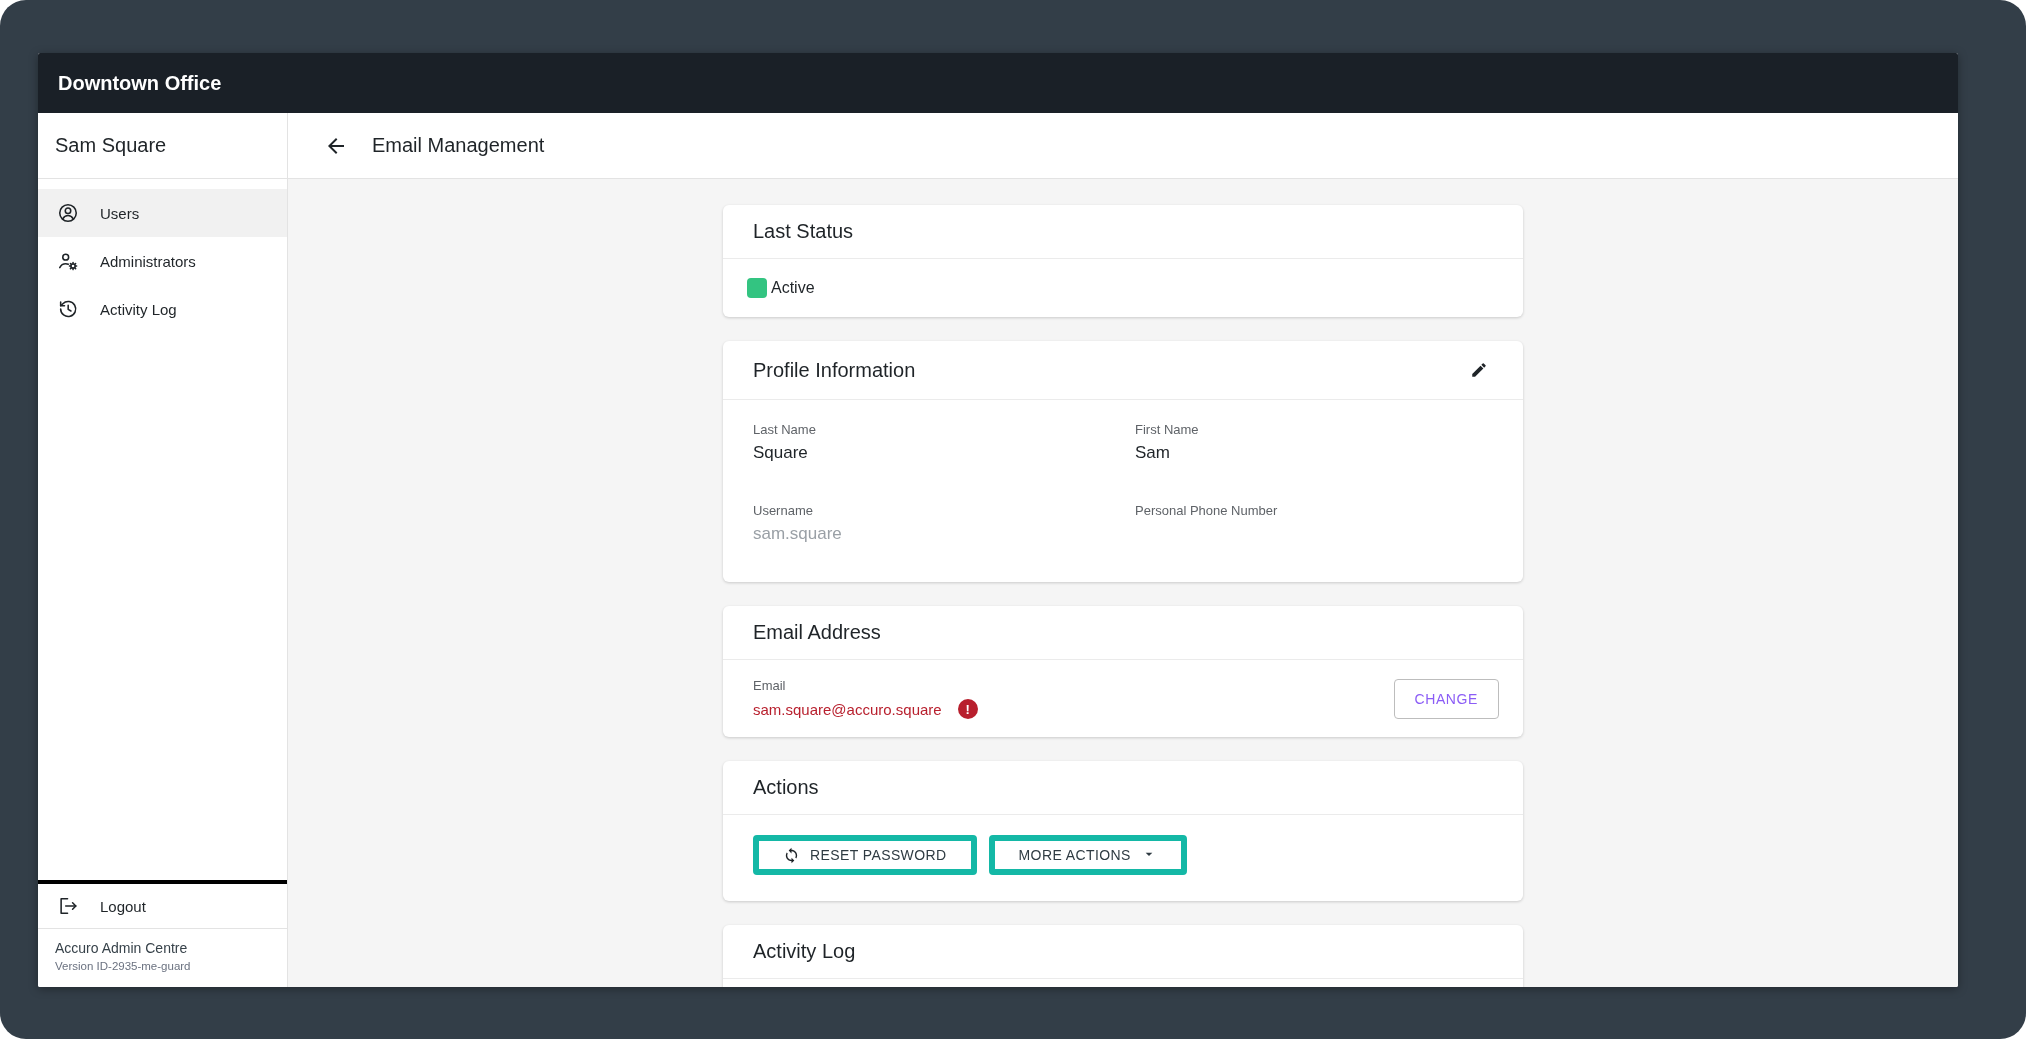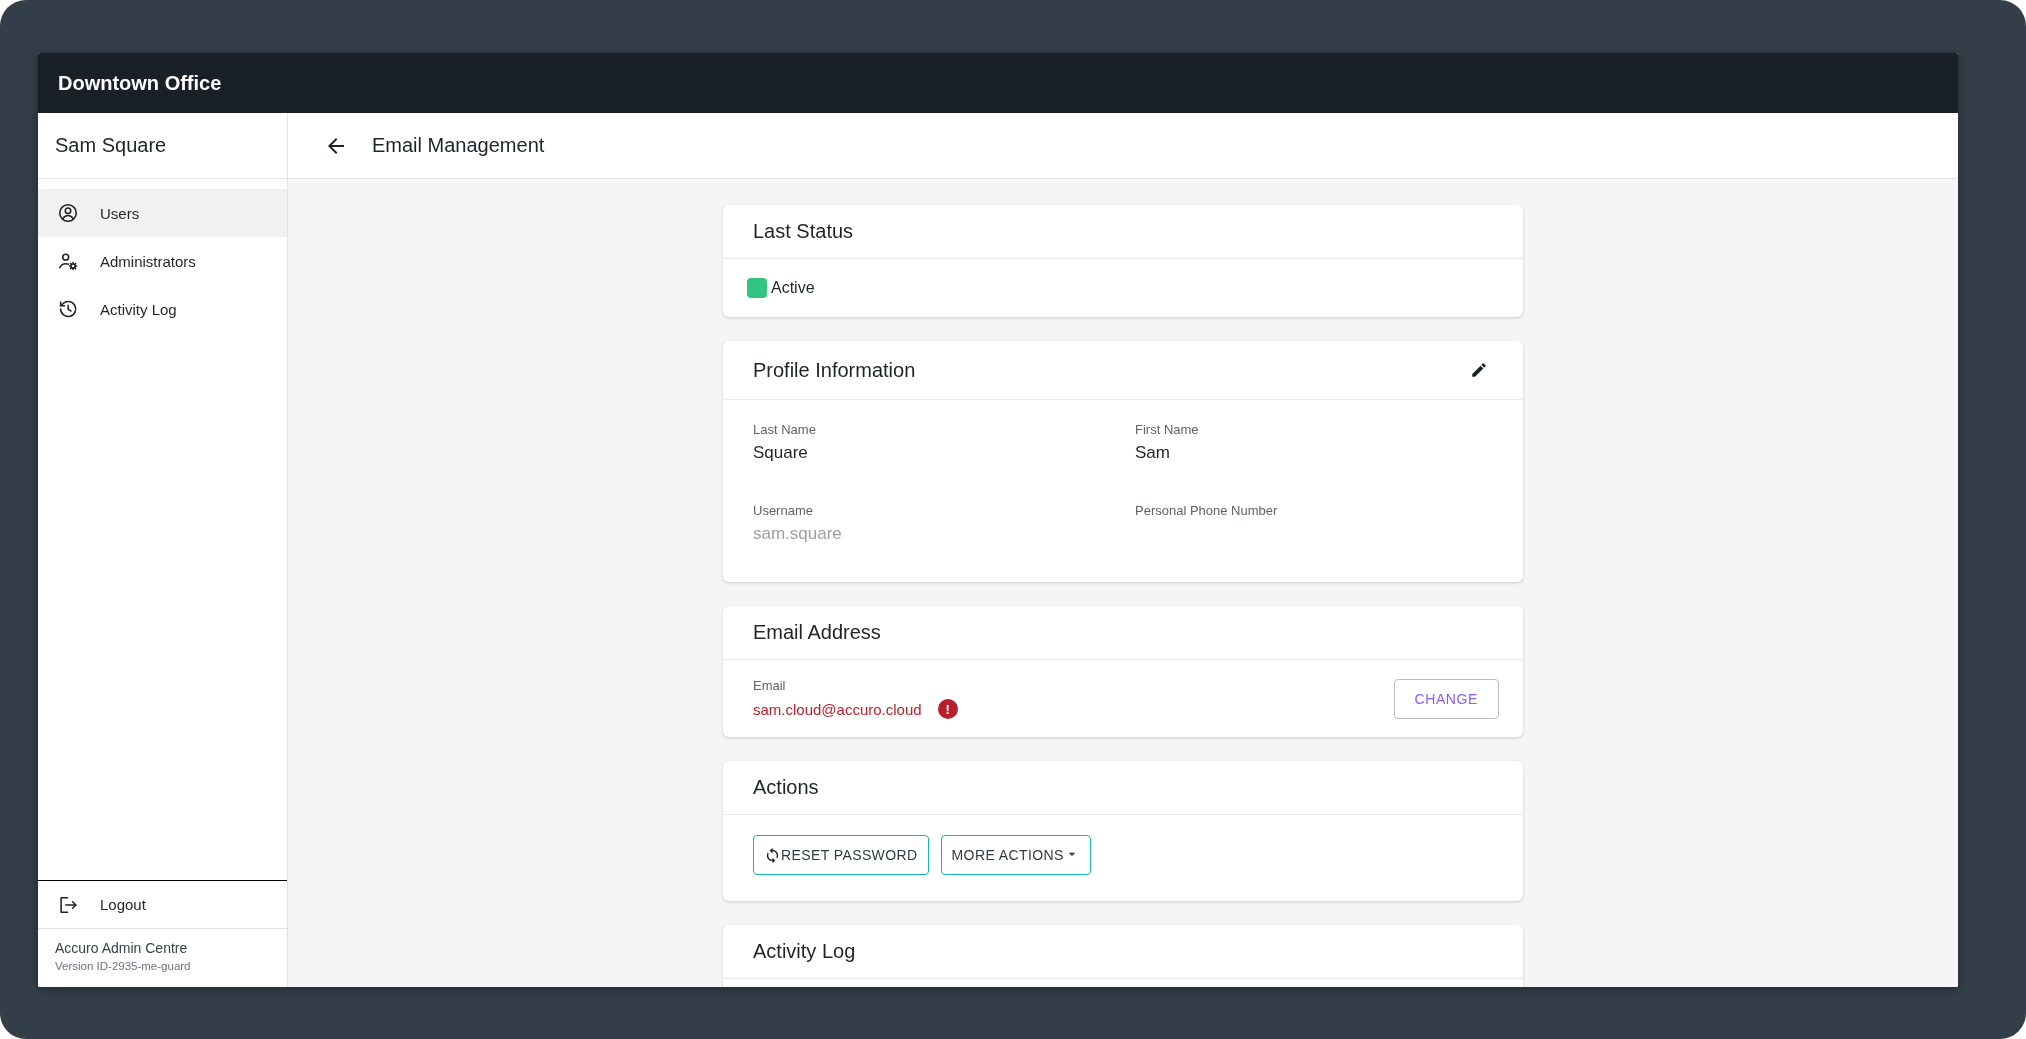--- a/index.html
+++ b/index.html
@@ -66,21 +66,21 @@
     flex: 0 0 24px;
     color: #1f2428;
   }
   .icon svg { width: 22px; height: 22px; display: block; }
   .sidebar-spacer { flex: 1; }
   .logout-row {
     height: 48px; flex: 0 0 48px;
     display: flex; align-items: center; gap: 20px;
     padding: 0 18px;
     font-size: 15px;
-    border-top: 1px solid #000000;
+    border-top: 4px solid #000000;
     cursor: pointer;
   }
   .sidebar-footer {
     border-top: 1px solid #e3e3e3;
     padding: 11px 17px 15px;
   }
   .sidebar-footer .app-name { font-size: 14px; color: #37424a; margin-bottom: 4px; }
   .sidebar-footer .version { font-size: 11.5px; color: #6b7280; }
 
   
@@ -155,24 +155,24 @@
     padding: 0 20px; height: 40px;
     font-size: 14px; letter-spacing: 0.6px;
     color: #8b5cf6; font-weight: 500;
     font-family: inherit;
     cursor: pointer;
   }
 
   
   .actions-row { padding: 20px 30px 26px; display: flex; gap: 12px; }
   .btn-outline {
-    display: inline-flex; align-items: center; 
-    border: 1px solid #14b8a6; border-radius: 4px;
-    background: #ffffff;
-    padding: 0 10px; height: 40px;
+    display: inline-flex; align-items: center; gap: 10px;
+    border: 6px solid #14b8a6; border-radius: 4px;
+    background: #ffffff;
+    padding: 0 24px; height: 40px;
     font-size: 14px; letter-spacing: 0.4px;
     color: #2f3b42; font-weight: 500;
     font-family: inherit;
     cursor: pointer;
   }
   .btn-outline svg { width: 17px; height: 17px; }
   .caret svg { width: 16px; height: 16px; }
 
   
   .activity-row { padding: 20px 30px 26px; font-size: 16px; display: flex; align-items: baseline; gap: 14px; }
@@ -300,21 +300,21 @@
             </section>
 
             <section class="card">
               <div class="card-header">
                 <h2 class="card-title">Email Address</h2>
               </div>
               <div class="email-row">
                 <div class="email-block">
                   <div class="field-label">Email</div>
                   <div class="email-value-row">
-                    <span class="email-value" style="color: rgb(184, 31, 45);">sam.cloud@accuro.cloud</span>
+                    <span class="email-value" style="color: rgb(184, 31, 45);">sam.square@accuro.square</span>
                     <span class="error-badge" style="background: rgb(184, 31, 45);">!</span>
                   </div>
                 </div>
                 <button class="change-btn">CHANGE</button>
               </div>
             </section>
 
             <section class="card">
               <div class="card-header">
                 <h2 class="card-title">Actions</h2>

